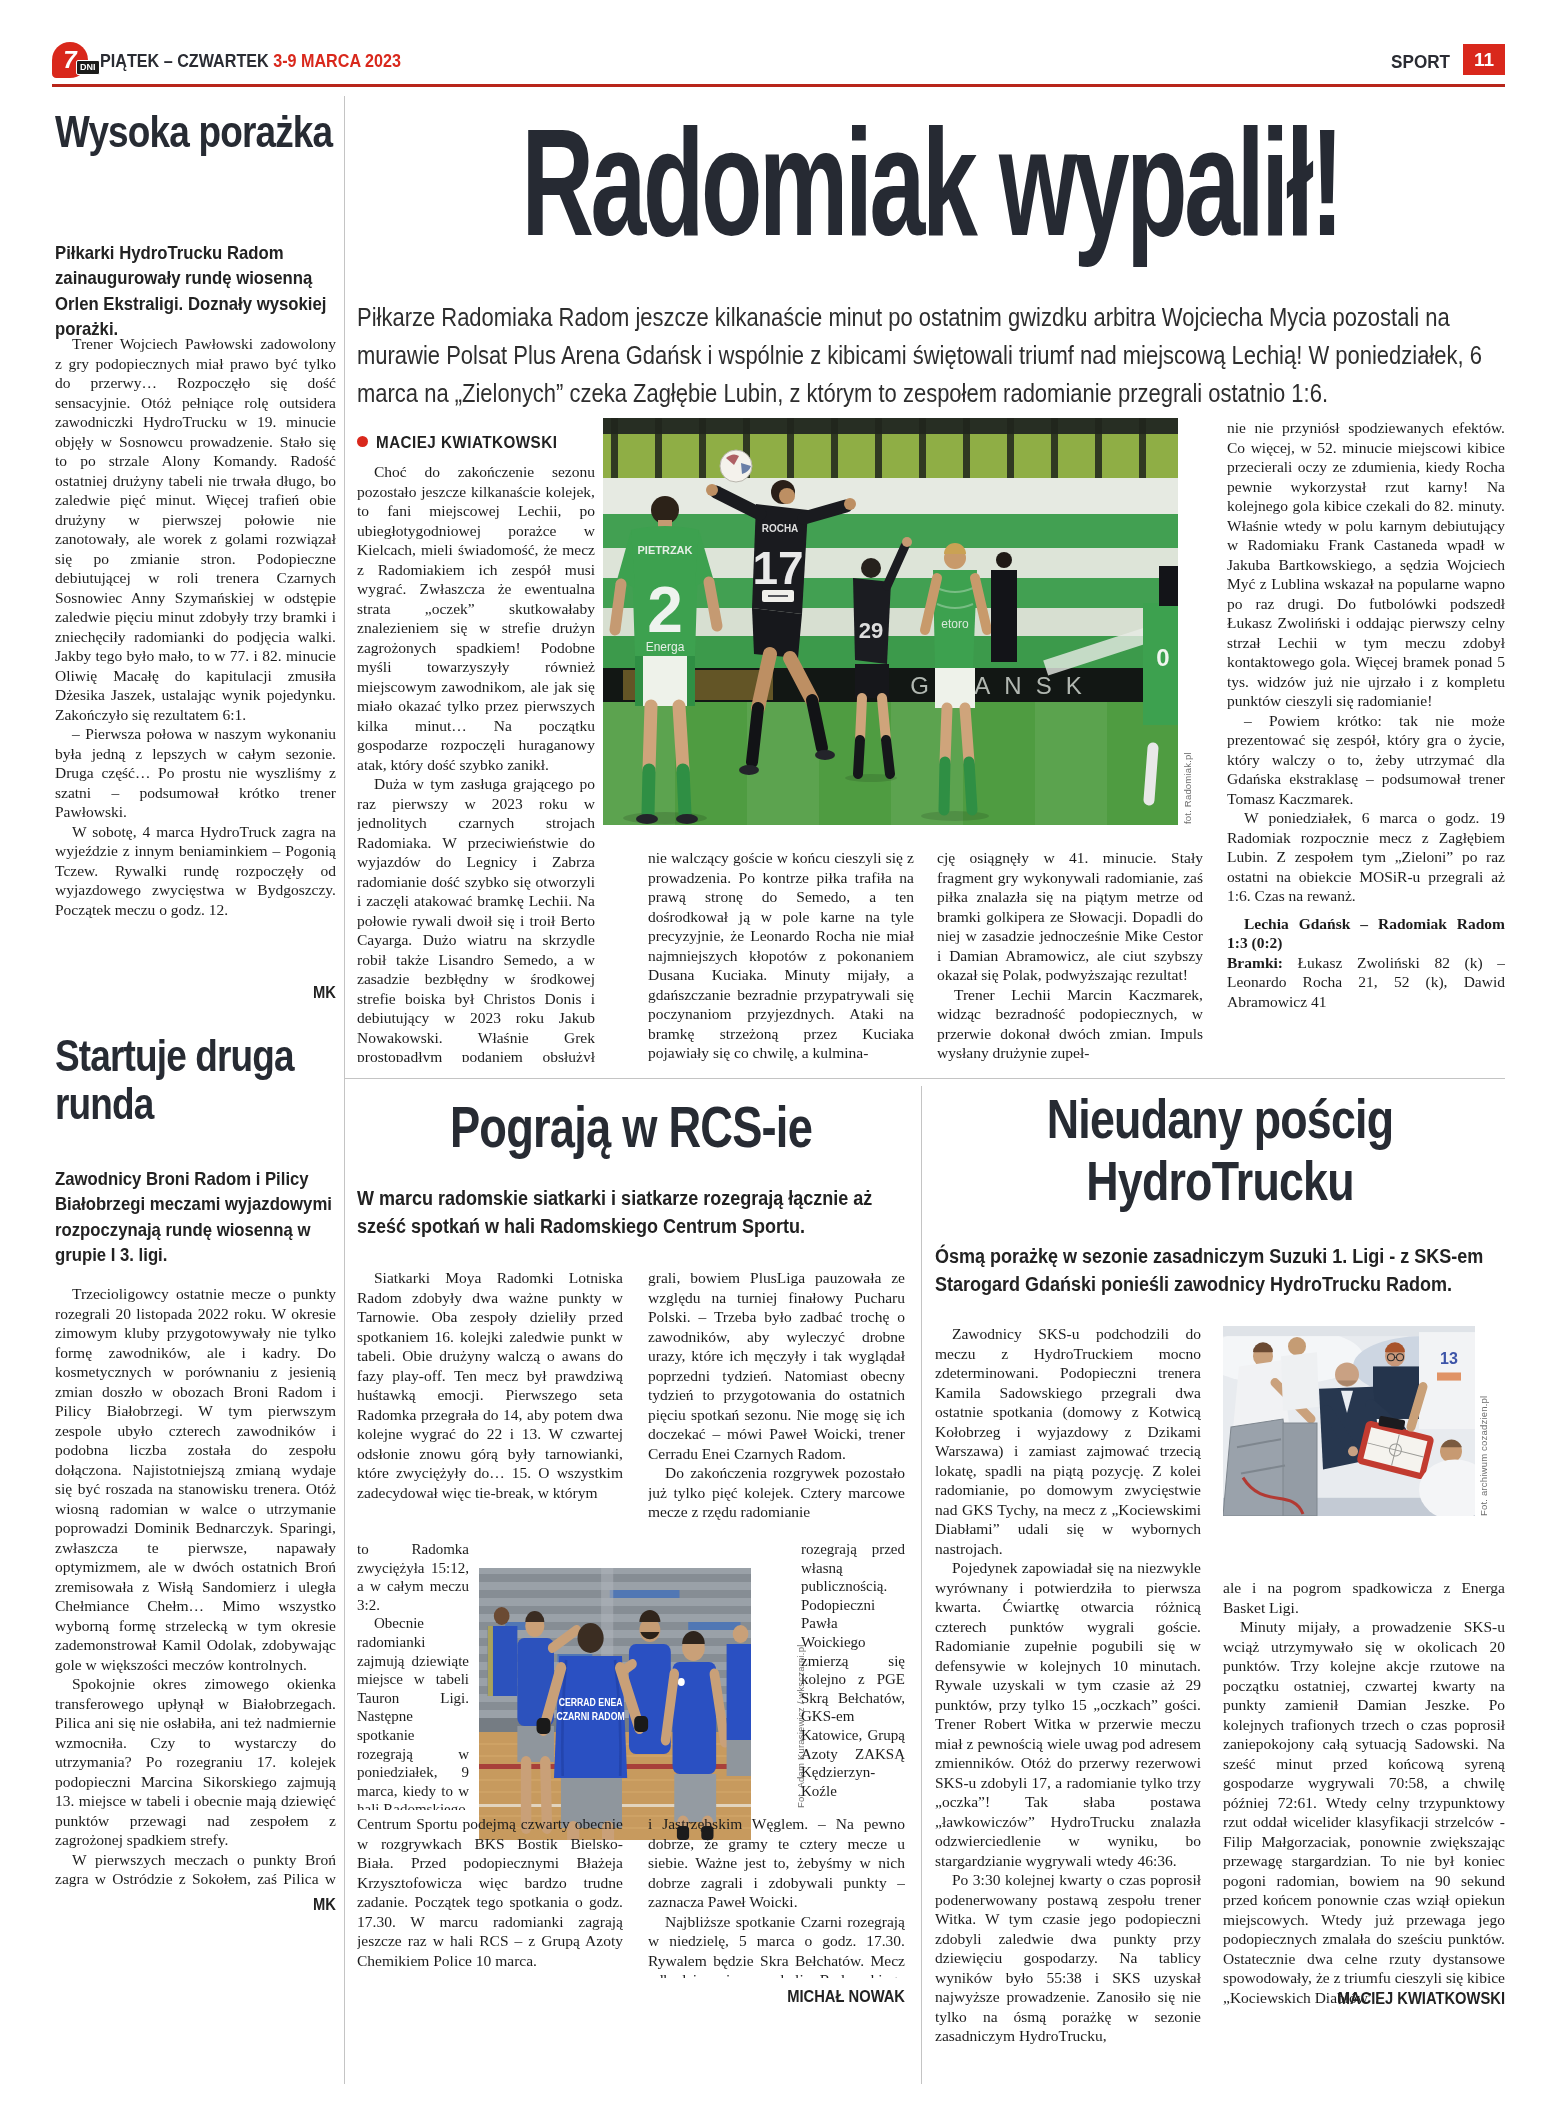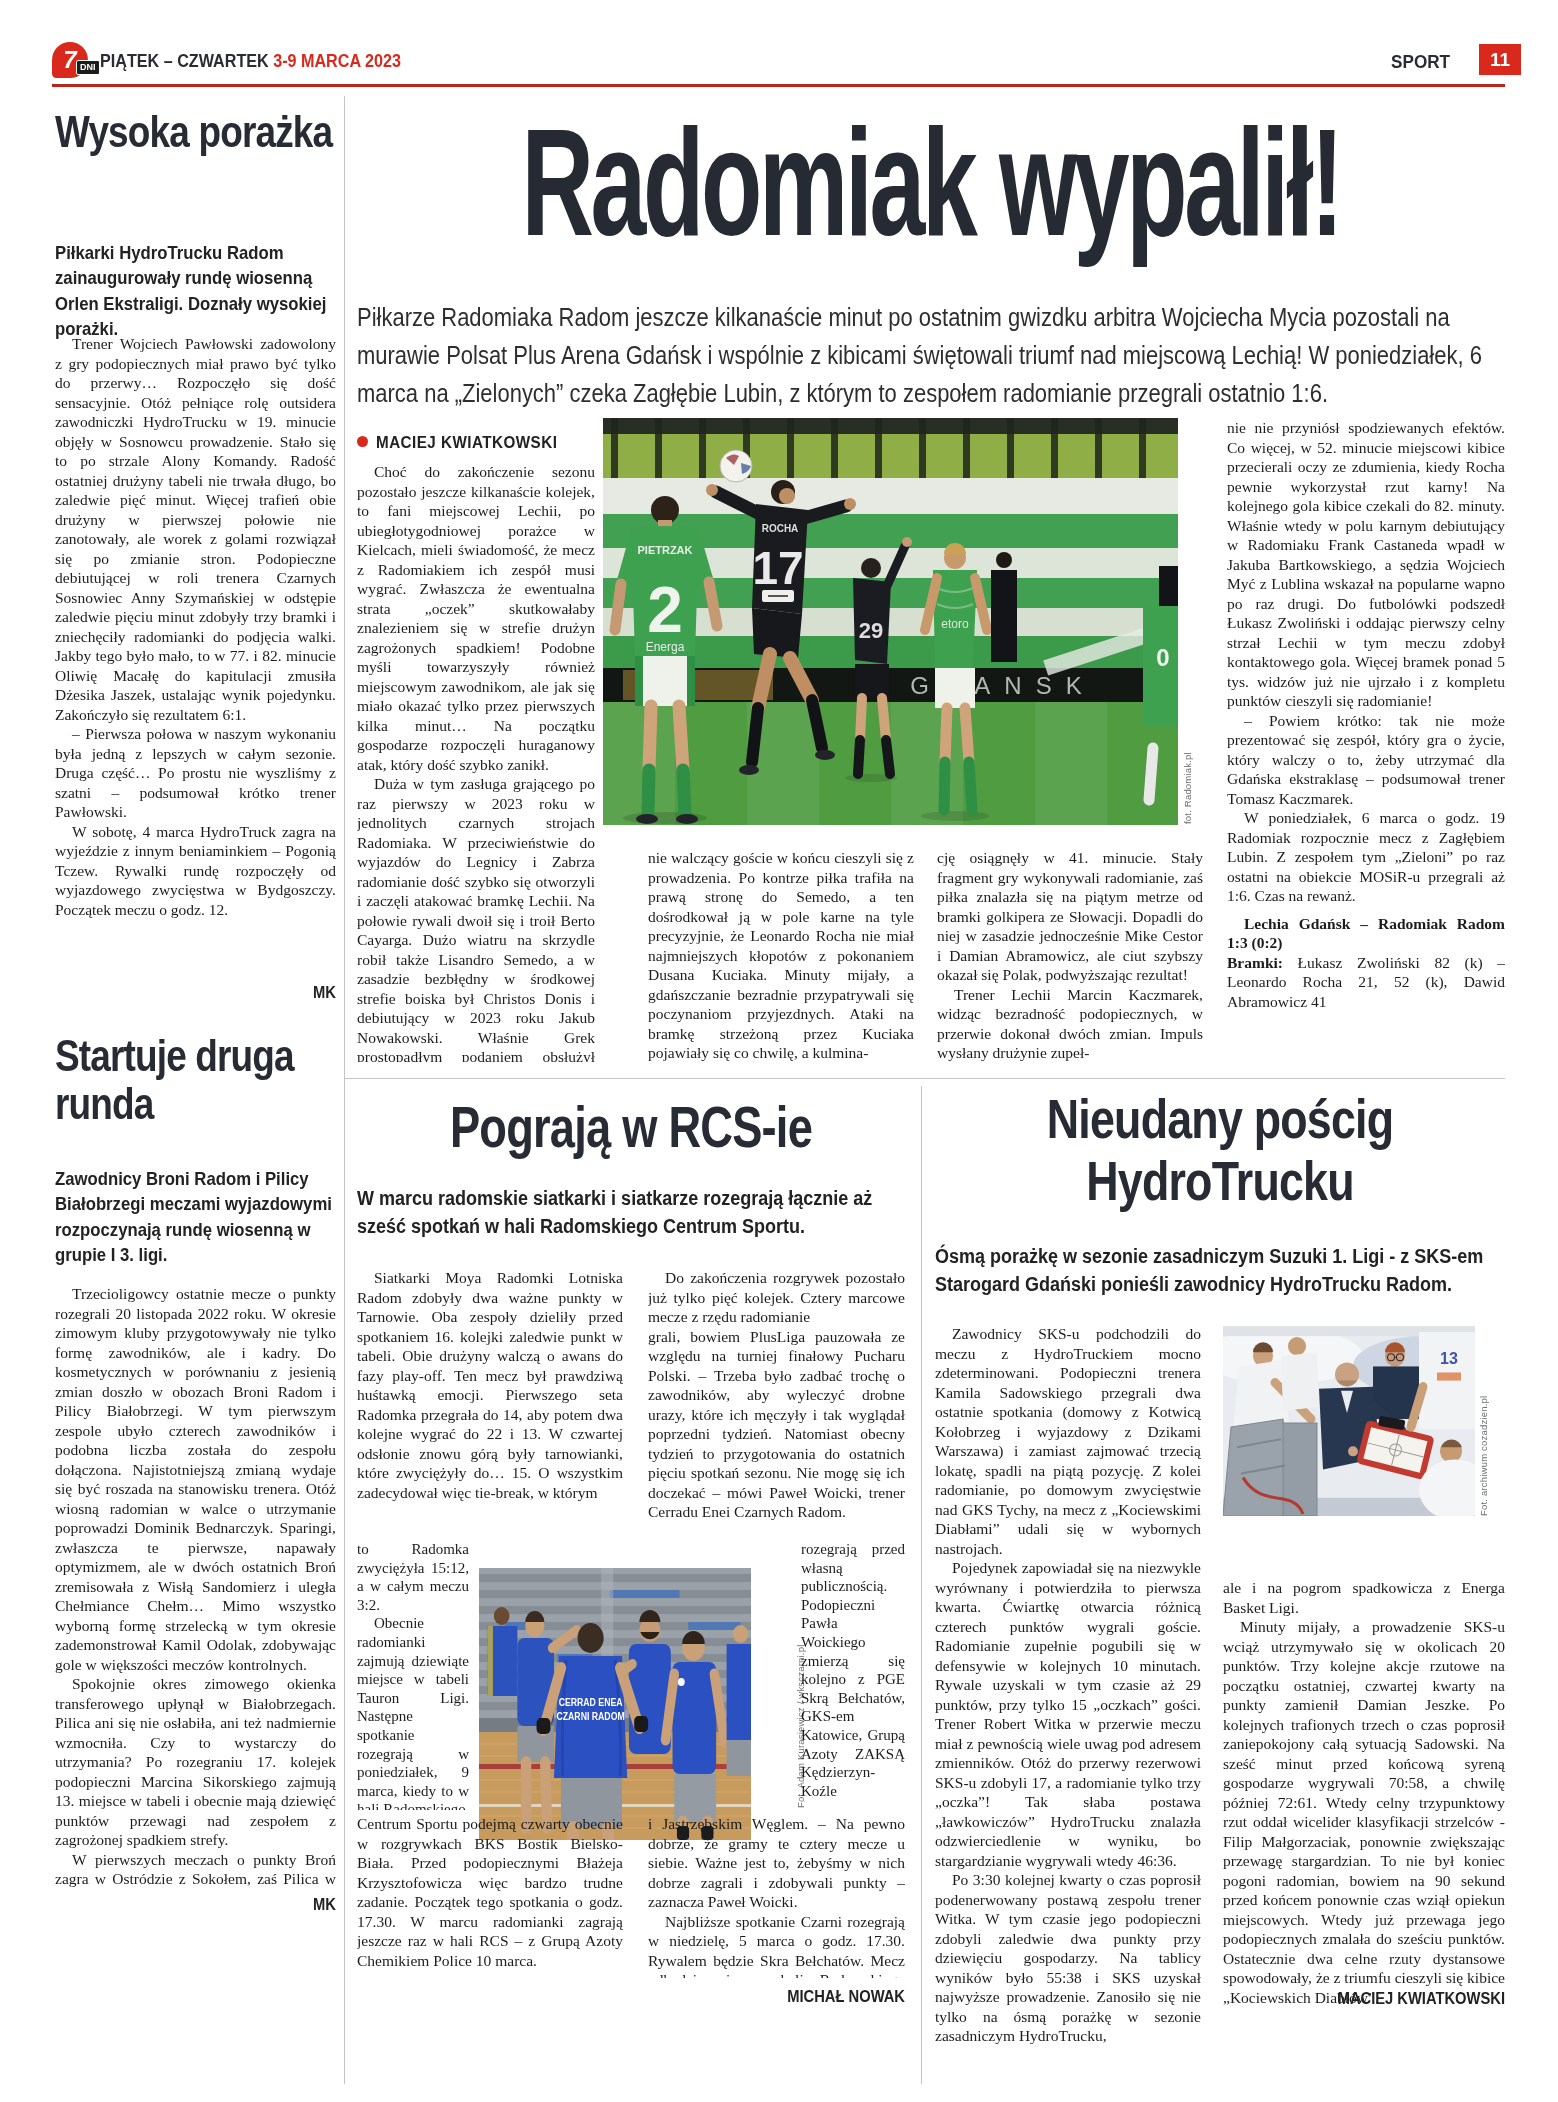--- a/index.html
+++ b/index.html
@@ -20,21 +20,21 @@
   .logo-badge{position:absolute;left:24px;top:18px;background:#1c1c1a;color:#fff;
         font:bold 9px/1 "Liberation Sans",sans-serif;padding:2px 3px;border-radius:2px;border:1px solid #fff;}
   .mast-date{position:absolute;left:100px;top:50px;white-space:nowrap;
         font:bold 19px "Liberation Sans",sans-serif;color:#2a2c33;
         transform:scaleX(.85);transform-origin:left top;letter-spacing:0;}
   .mast-date .red{color:var(--accent);}
   .mast-section{position:absolute;left:1360px;top:51px;width:90px;text-align:right;
         font:bold 19px "Liberation Sans",sans-serif;color:#2a2c33;
         transform:scaleX(.9);transform-origin:right top;}
   .page-num{position:absolute;left:1463px;top:44px;width:42px;height:31px;background:var(--accent);
-        color:#fff;font:bold 19px/31px "Liberation Sans",sans-serif;text-align:center;margin-left:16px;}
+        color:#fff;font:bold 19px/31px "Liberation Sans",sans-serif;text-align:center;}
   .mast-rule{position:absolute;left:52px;top:84px;width:1453px;height:3px;background:#b8251a;}
   
   .vrule{position:absolute;width:1px;background:var(--rule);}
   .hrule{position:absolute;height:1px;background:var(--rule);}
   
   .coltext{position:absolute;font:15.5px/19.5px "Liberation Serif",serif;text-align:justify;
         color:var(--ink);overflow:hidden;}
   .bp{text-indent:17px;}
   .cont{text-indent:0;}
   .side-title{position:absolute;left:55px;font:bold 44px/1.1 "Liberation Sans",sans-serif;
@@ -276,22 +276,22 @@
     </div>
   </div>
 
   <div id="rcs-title">Pograją w RCS-ie</div>
   <div id="rcs-lead">W marcu radomskie siatkarki i siatkarze rozegrają łącznie aż sześć spotkań w hali Radomskiego Centrum Sportu.</div>
 
   <div class="coltext" style="left:357px;top:1268px;width:266px;height:266px;">
     <p class="bp">Siatkarki Moya Radomki Lotniska Radom zdobyły dwa ważne punkty w Tarnowie. Oba zespoły dzieliły przed spotkaniem 16. kolejki zaledwie punkt w tabeli. Obie drużyny walczą o awans do fazy play-off. Ten mecz był prawdziwą huśtawką emocji. Pierwszego seta Radomka przegrała do 14, aby potem dwa kolejne wygrać do 22 i 13. W czwartej odsłonie znowu górą były tarnowianki, które zwyciężyły do… 15. O wszystkim zadecydował więc tie-break, w którym</p>
   </div>
   <div class="coltext" style="left:648px;top:1268px;width:257px;height:266px;">
+    <p class="bp cont">grali, bowiem PlusLiga pauzowała ze względu na turniej finałowy Pucharu Polski. – Trzeba było zadbać trochę o zawodników, aby wyleczyć drobne urazy, które ich męczyły i tak wyglądał poprzedni tydzień. Natomiast obecny tydzień to przygotowania do ostatnich pięciu spotkań sezonu. Nie mogę się ich doczekać – mówi Paweł Woicki, trener Cerradu Enei Czarnych Radom.</p>
     <p class="bp">Do zakończenia rozgrywek pozostało już tylko pięć kolejek. Cztery marcowe mecze z rzędu radomianie</p>
-    <p class="bp cont">grali, bowiem PlusLiga pauzowała ze względu na turniej finałowy Pucharu Polski. – Trzeba było zadbać trochę o zawodników, aby wyleczyć drobne urazy, które ich męczyły i tak wyglądał poprzedni tydzień. Natomiast obecny tydzień to przygotowania do ostatnich pięciu spotkań sezonu. Nie mogę się ich doczekać – mówi Paweł Woicki, trener Cerradu Enei Czarnych Radom.</p>
   </div>
 
   <div class="coltext narrow" style="left:357px;top:1540px;width:112px;height:270px;">
     <p class="bp cont">to Radomka zwyciężyła 15:12, a w całym meczu 3:2.</p>
     <p class="bp">Obecnie radomianki zajmują dziewiąte miejsce w tabeli Tauron Ligi. Następne spotkanie rozegrają w poniedziałek, 9 marca, kiedy to w hali Radomskiego</p>
   </div>
 
   <div class="photo" style="left:479px;top:1568px;width:272px;height:272px;">
     <svg viewBox="0 0 312 272" preserveAspectRatio="none">
       <rect width="312" height="272" fill="#9aa1a8"></rect>

